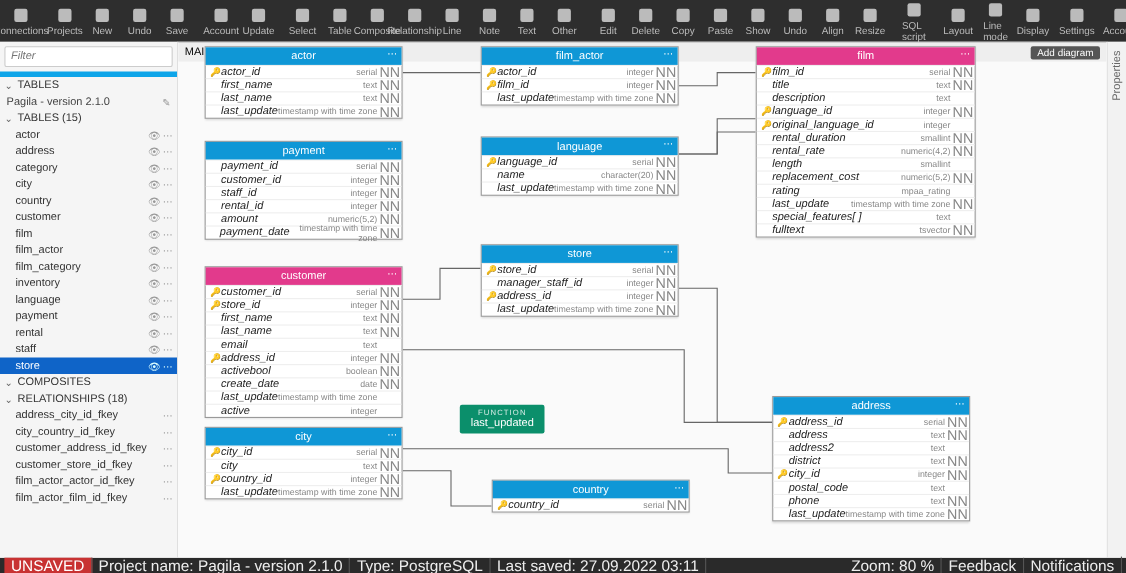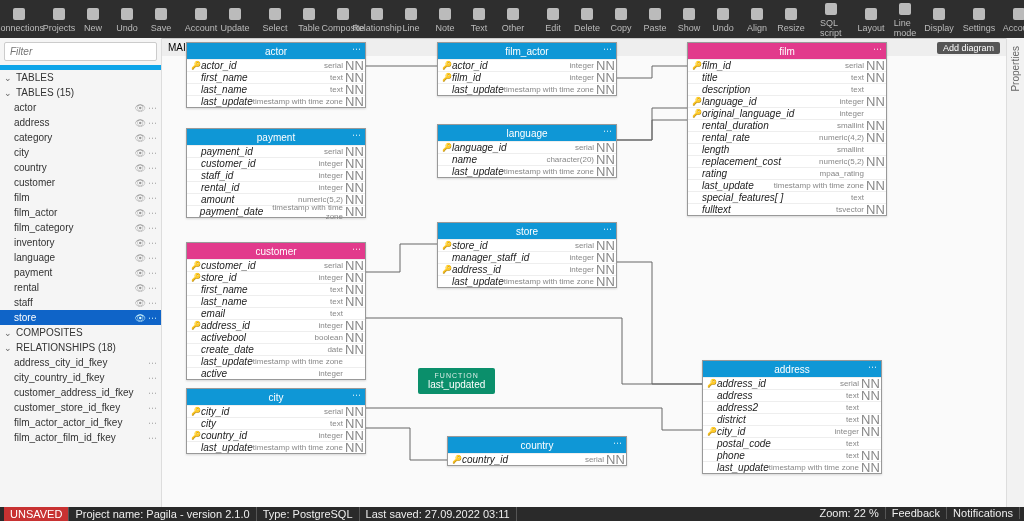--- a/index.html
+++ b/index.html
@@ -34,21 +34,21 @@
 .tbl-row .colname { flex: 1; color: #222; font-style: italic; }
 .tbl-row .coltype { color: #888; font-size: 8px; text-align: right; padding-right: 2px; }
 .tbl-row .nn { width: 16px; color: #888; font-size: 13px; text-align: center; }
 .func-badge { position: absolute; background: #0b8f6b; color: #fff; text-align: center; border-radius: 2px; padding: 4px 10px; }
 .func-badge .ftop { font-size: 7px; letter-spacing: 1px; display:block; opacity:.85; }
 .func-badge .fbot { font-size: 10px; display:block; }
 .right-rail { width: 18px; background: #f2f2f2; border-left: 1px solid #ddd; display:flex; align-items:flex-start; justify-content:center; }
 .right-rail span { writing-mode: vertical-rl; transform: rotate(180deg); font-size:10px; color:#666; margin-top:8px; }
 .footer-top { height: 18px; display:flex; align-items:center; justify-content:space-between; background:#eee; border-top:1px solid #ccc; padding:0 6px; font-size:10px; }
 .add-btn { background:#555; color:#fff; padding:1px 6px; border-radius:2px; font-size:9px; cursor:pointer; }
-.status-bar { height: 14px; background: #2a2a2a; color: #eee; font-size: 11px; display: flex; align-items: flex-start; padding: 0 4px; gap: 0; }
+.status-bar { height: 14px; background: #2a2a2a; color: #eee; font-size: 14px; display: flex; align-items: center; padding: 0 4px; gap: 0; }
 .status-bar .seg { padding: 0 6px; border-right: 1px solid #555; height: 100%; display:flex; align-items:center; }
 .status-bar .unsaved { background: #c83232; color:#fff; }
 .status-bar .right { margin-left: auto; display:flex; }
 svg.connections { position:absolute; inset:0; width:100%; height:100%; pointer-events:none; }
 svg.connections path { stroke:#666; stroke-width:1; fill:none; }
 .pk { color: #e0a030; }
 .fk { color: #d070a0; }
 </style>
 </head>
 <body>
@@ -298,20 +298,24 @@
 
 <div class="main">
   <div class="sidebar">
     <div class="filter-box">
       <input placeholder="Filter" style="">
     </div>
     <div class="tree" id="tree">
         <div class="tree-group">
           <span class="chev">⌄</span>
           <span>TABLES</span>
+        </div>
+        <div class="tree-sub">
+          <span>Pagila - version 2.1.0</span>
+          <span class="dots">✎</span>
         </div>
         <div class="tree-group">
           <span class="chev">⌄</span>
           <span>TABLES  (15)</span>
         </div>
         <div class="tree-item">
           <span>actor</span>
           <span class="sm-icons">
             <span class="eye">👁</span>
             <span class="dots">⋯</span>
@@ -874,17 +878,17 @@
     <span>Properties</span>
   </div>
 </div>
 
 <div class="status-bar">
   <span class="seg unsaved">UNSAVED</span>
   <span class="seg">Project name: Pagila - version 2.1.0</span>
   <span class="seg">Type: PostgreSQL</span>
   <span class="seg">Last saved: 27.09.2022 03:11</span>
   <div class="right">
-    <span class="seg">Zoom: 22 %</span>
+    <span class="seg">Zoom: 80 %</span>
     <span class="seg">Feedback</span>
     <span class="seg">Notifications</span>
   </div>
 </div>
 
 </body></html>

